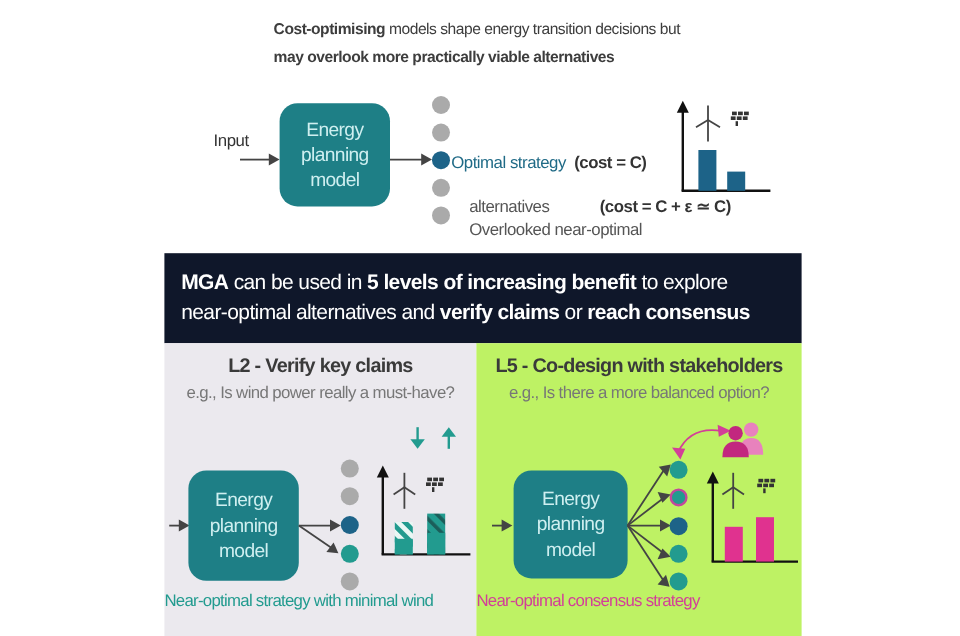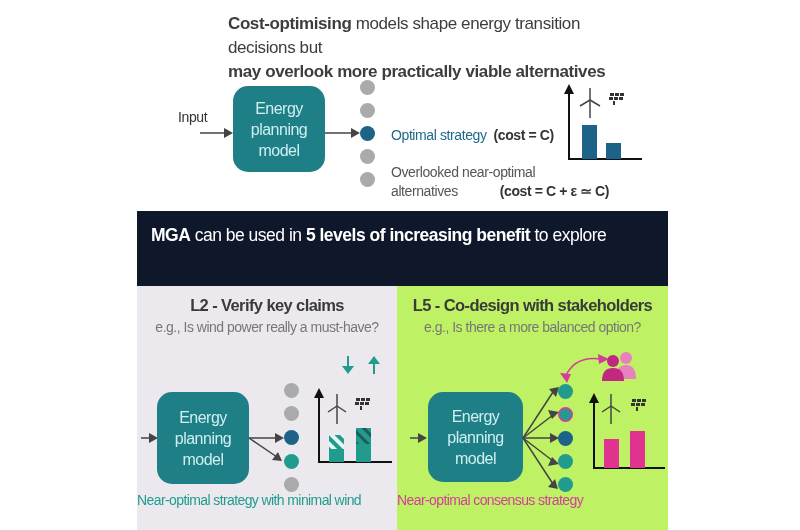--- a/index.html
+++ b/index.html
@@ -1,21 +1,21 @@
 <!DOCTYPE html>
 <html><head>
 <meta charset="utf-8">
 <style>
   * { box-sizing: border-box; margin: 0; padding: 0; }
   html, body { width: 800px; height: 530px; background: #ffffff; overflow: hidden; }
   body { font-family: "Liberation Sans", sans-serif; color: #3a3a3a; position: relative; }
   .abs { position: absolute; }
 
   
-  .title { left: 228px; top: 12px; width: 420px; font-size: 17px; line-height: 24px; color: #3d3d3d; letter-spacing: -0.4px; }
+  .title { left: 228px; top: 12px; width: 420px; font-size: 13px; line-height: 24px; color: #3d3d3d; letter-spacing: -0.4px; }
   .title b { font-weight: bold; }
 
   
   .model-box { background: #1e7f86; border-radius: 15px; color: #cfeff0; display: flex; align-items: center; justify-content: center; text-align: center; font-size: 16px; line-height: 21px; letter-spacing: -0.5px; }
   .input-label { font-size: 14px; color: #333; letter-spacing: -0.4px; }
 
   .dot { position: absolute; width: 15px; height: 15px; border-radius: 50%; }
   .dot.grey { background: #aaaaaa; }
   .dot.navy { background: #1d6388; }
   .dot.teal { background: #229b8f; }
@@ -63,26 +63,26 @@
 <svg style="left:325px;top:128px;" width="36" height="10">
   <line x1="0" y1="5" x2="28" y2="5" stroke="#444" stroke-width="1.5"></line>
   <polygon points="26,0 35,5 26,10" fill="#444"></polygon>
 </svg>
 <div class="dot grey" style="left:360px;top:80px;"></div>
 <div class="dot grey" style="left:360px;top:103px;"></div>
 <div class="dot navy" style="left:360px;top:126px;"></div>
 <div class="dot grey" style="left:360px;top:149px;"></div>
 <div class="dot grey" style="left:360px;top:172px;"></div>
 
-<div class="abs opt-label" style="left:391px;top:127px;">
+<div class="abs opt-label" style="left:376px;top:127px;">
   <span>Optimal strategy</span>&nbsp;&nbsp;<b>(cost = C)</b>
 </div>
 <div class="abs alt-label" style="left:391px;top:163px;">
+  <div><span>alternatives</span><span style="display:inline-block;width:42px;"></span><b>(cost = C + ε ≃ C)</b></div>
   <div>Overlooked near-optimal</div>
-  <div><span>alternatives</span><span style="display:inline-block;width:42px;"></span><b>(cost = C + ε ≃ C)</b></div>
 </div>
 
 <svg style="left:560px;top:84px;" width="85" height="80">
   <line x1="9" y1="8" x2="9" y2="75" stroke="#111" stroke-width="2"></line>
   <polygon points="4,10 9,0 14,10" fill="#111"></polygon>
   <line x1="8" y1="75" x2="82" y2="75" stroke="#111" stroke-width="2"></line>
   <rect x="22" y="41" width="15" height="34" fill="#1d6388"></rect>
   <rect x="46" y="59" width="15" height="16" fill="#1d6388"></rect>
   <g stroke="#444" stroke-width="1.5" fill="none">
     <line x1="30" y1="16" x2="30" y2="34"></line>
@@ -96,20 +96,21 @@
       <rect x="60" y="9" width="4" height="3"></rect>
     <rect x="49" y="13" width="4" height="3"></rect>
       <rect x="54" y="13" width="4" height="3"></rect>
       <rect x="59" y="13" width="4" height="3"></rect>
     <rect x="53" y="17" width="2" height="4"></rect>
   </g>
 </svg>
 
 <div class="abs banner">
   <div><b>MGA</b><span> can be used in </span><b>5 levels of increasing benefit</b><span> to explore</span></div>
+  <div><span>near-optimal alternatives and </span><b>verify claims</b><span> or </span><b>reach consensus</b></div>
 </div>
 
 <div class="abs panel panel-left">
   <div class="panel-title">L2 - Verify key claims</div>
   <div class="panel-sub">e.g., Is wind power really a must-have?</div>
 
   <svg style="left:4px;top:147px;" width="18" height="10">
     <line x1="0" y1="5" x2="10" y2="5" stroke="#444" stroke-width="1.5"></line>
     <polygon points="8,0 17,5 8,10" fill="#444"></polygon>
   </svg>

